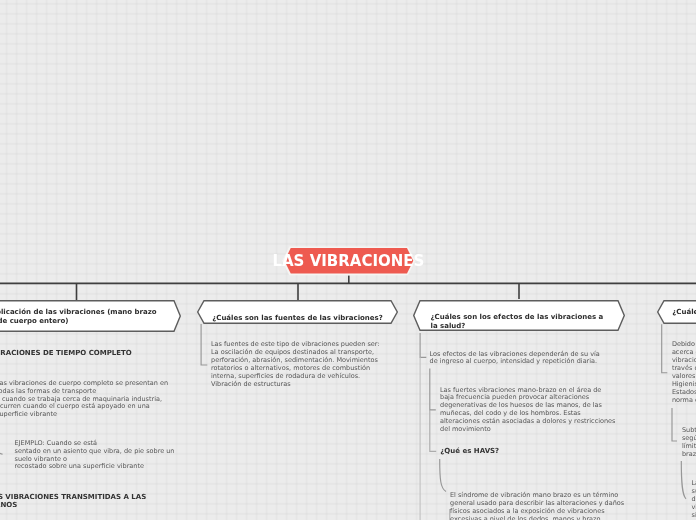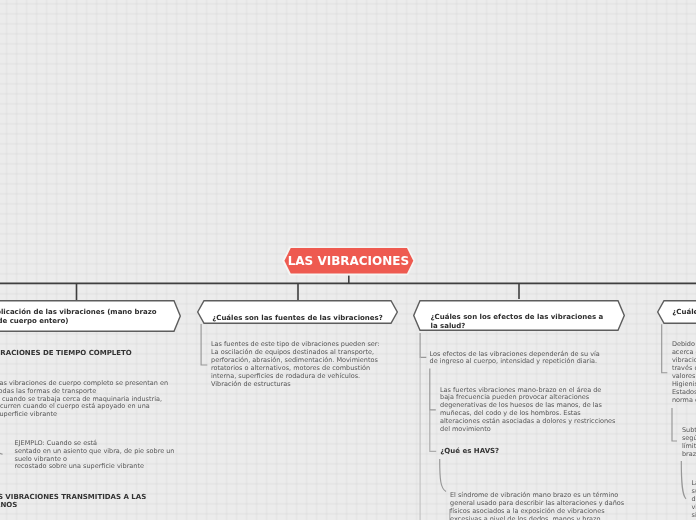--- a/index.html
+++ b/index.html
@@ -14,21 +14,21 @@
     background-size:10px 10px;
     background-position:-4.4px -7.2px;
   }
   svg.links{position:absolute;left:0;top:0;width:696px;height:520px;overflow:visible;}
   .hexwrap{position:absolute;}
   .hexsvg{position:absolute;left:0;top:0;overflow:visible;}
   .hexlabel{position:absolute;left:0;top:0;width:100%;height:100%;
      display:flex;align-items:center;justify-content:center;text-align:center;
      font-weight:bold;font-size:7px;color:#2d2d2d;line-height:8.9px;
      letter-spacing:0px;box-sizing:border-box;padding:0 12px;}
-  .rootlabel{color:#fff;font-size:12px;letter-spacing:0px;white-space:nowrap;}
+  .rootlabel{color:#fff;font-size:15px;letter-spacing:0px;white-space:nowrap;}
   .txt{position:absolute;font-size:6.5px;color:#565656;line-height:7.9px;
        white-space:pre;letter-spacing:0px;}
   .hdr{position:absolute;font-size:7px;font-weight:bold;color:#333;line-height:8.9px;
        white-space:pre;letter-spacing:0px;}
 </style>
 </head>
 <body>
 
 <div id="canvas">
   <svg class="links" viewBox="0 0 696 520">

